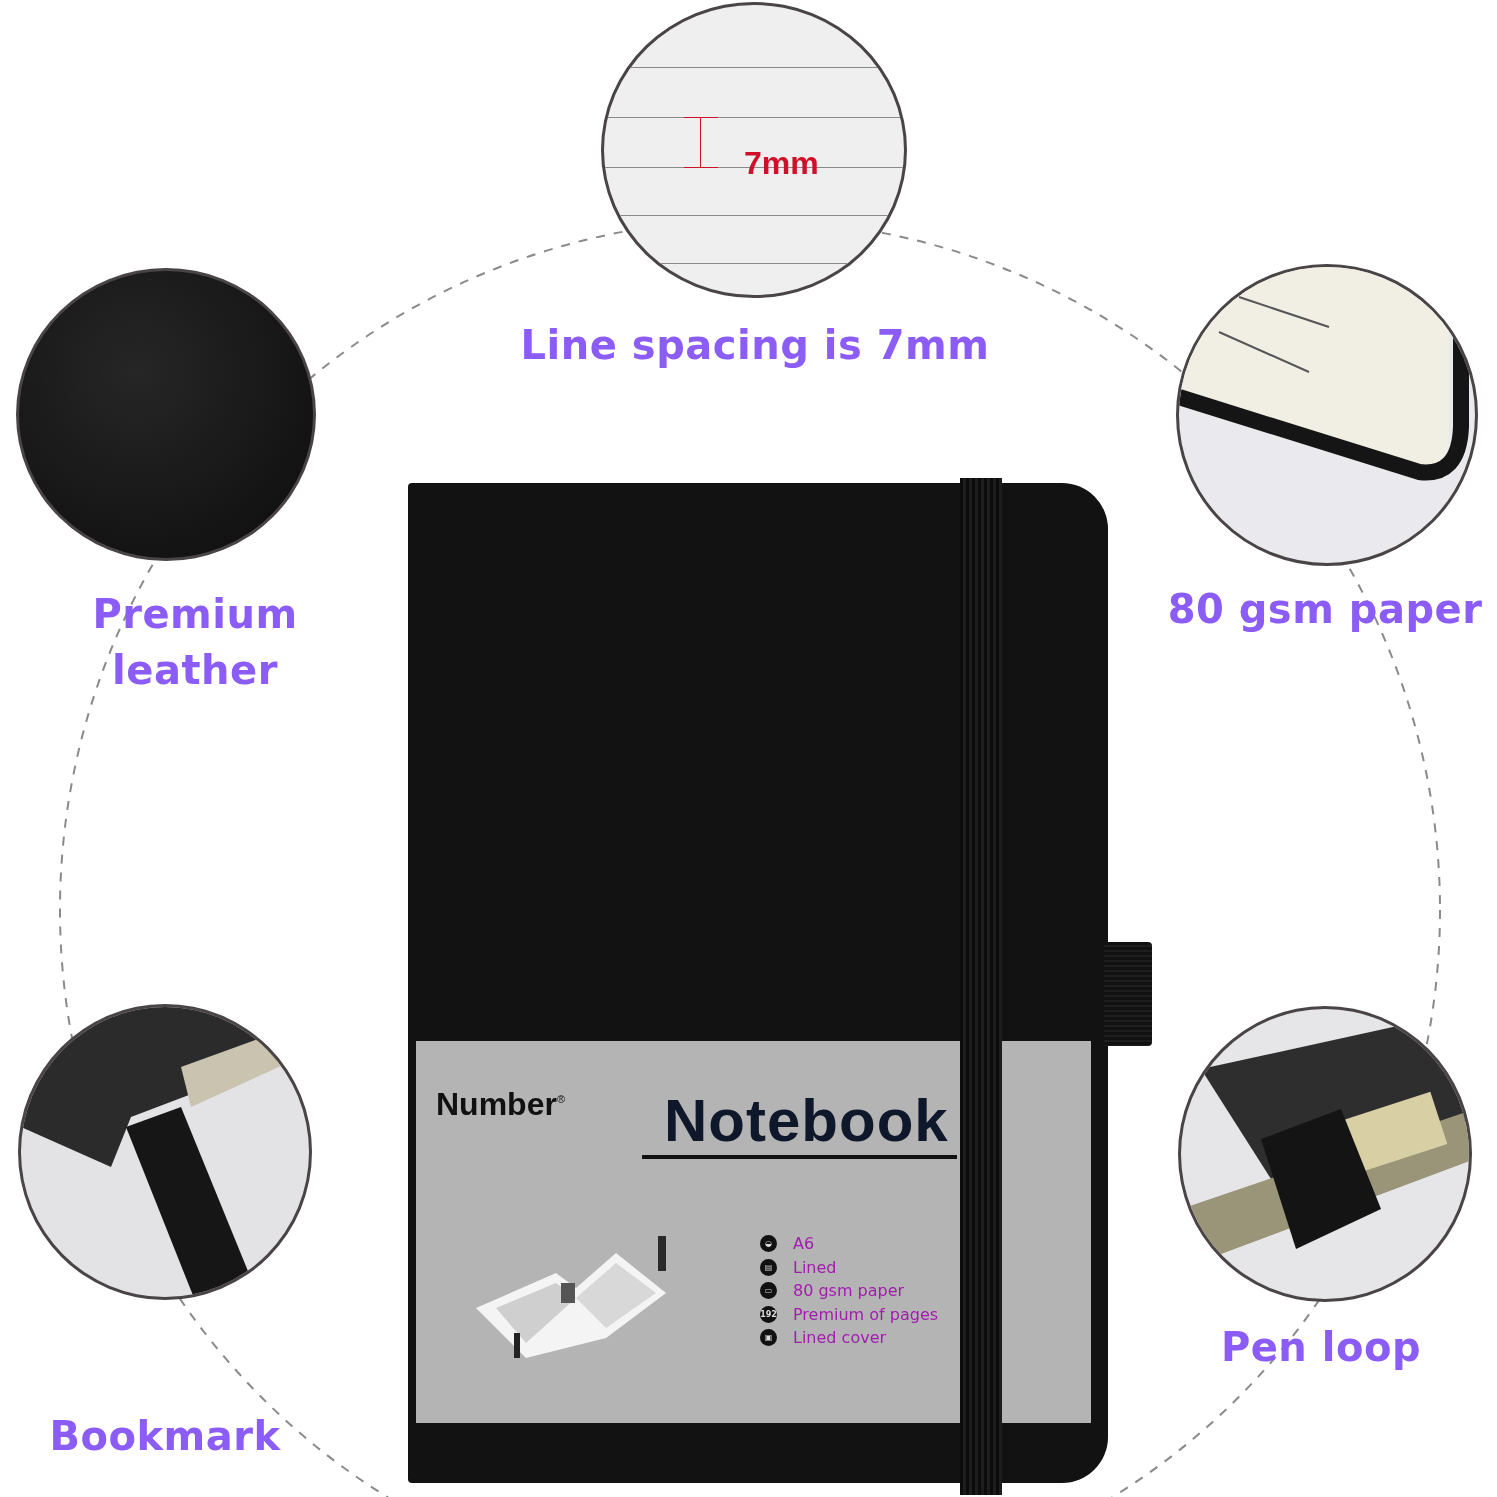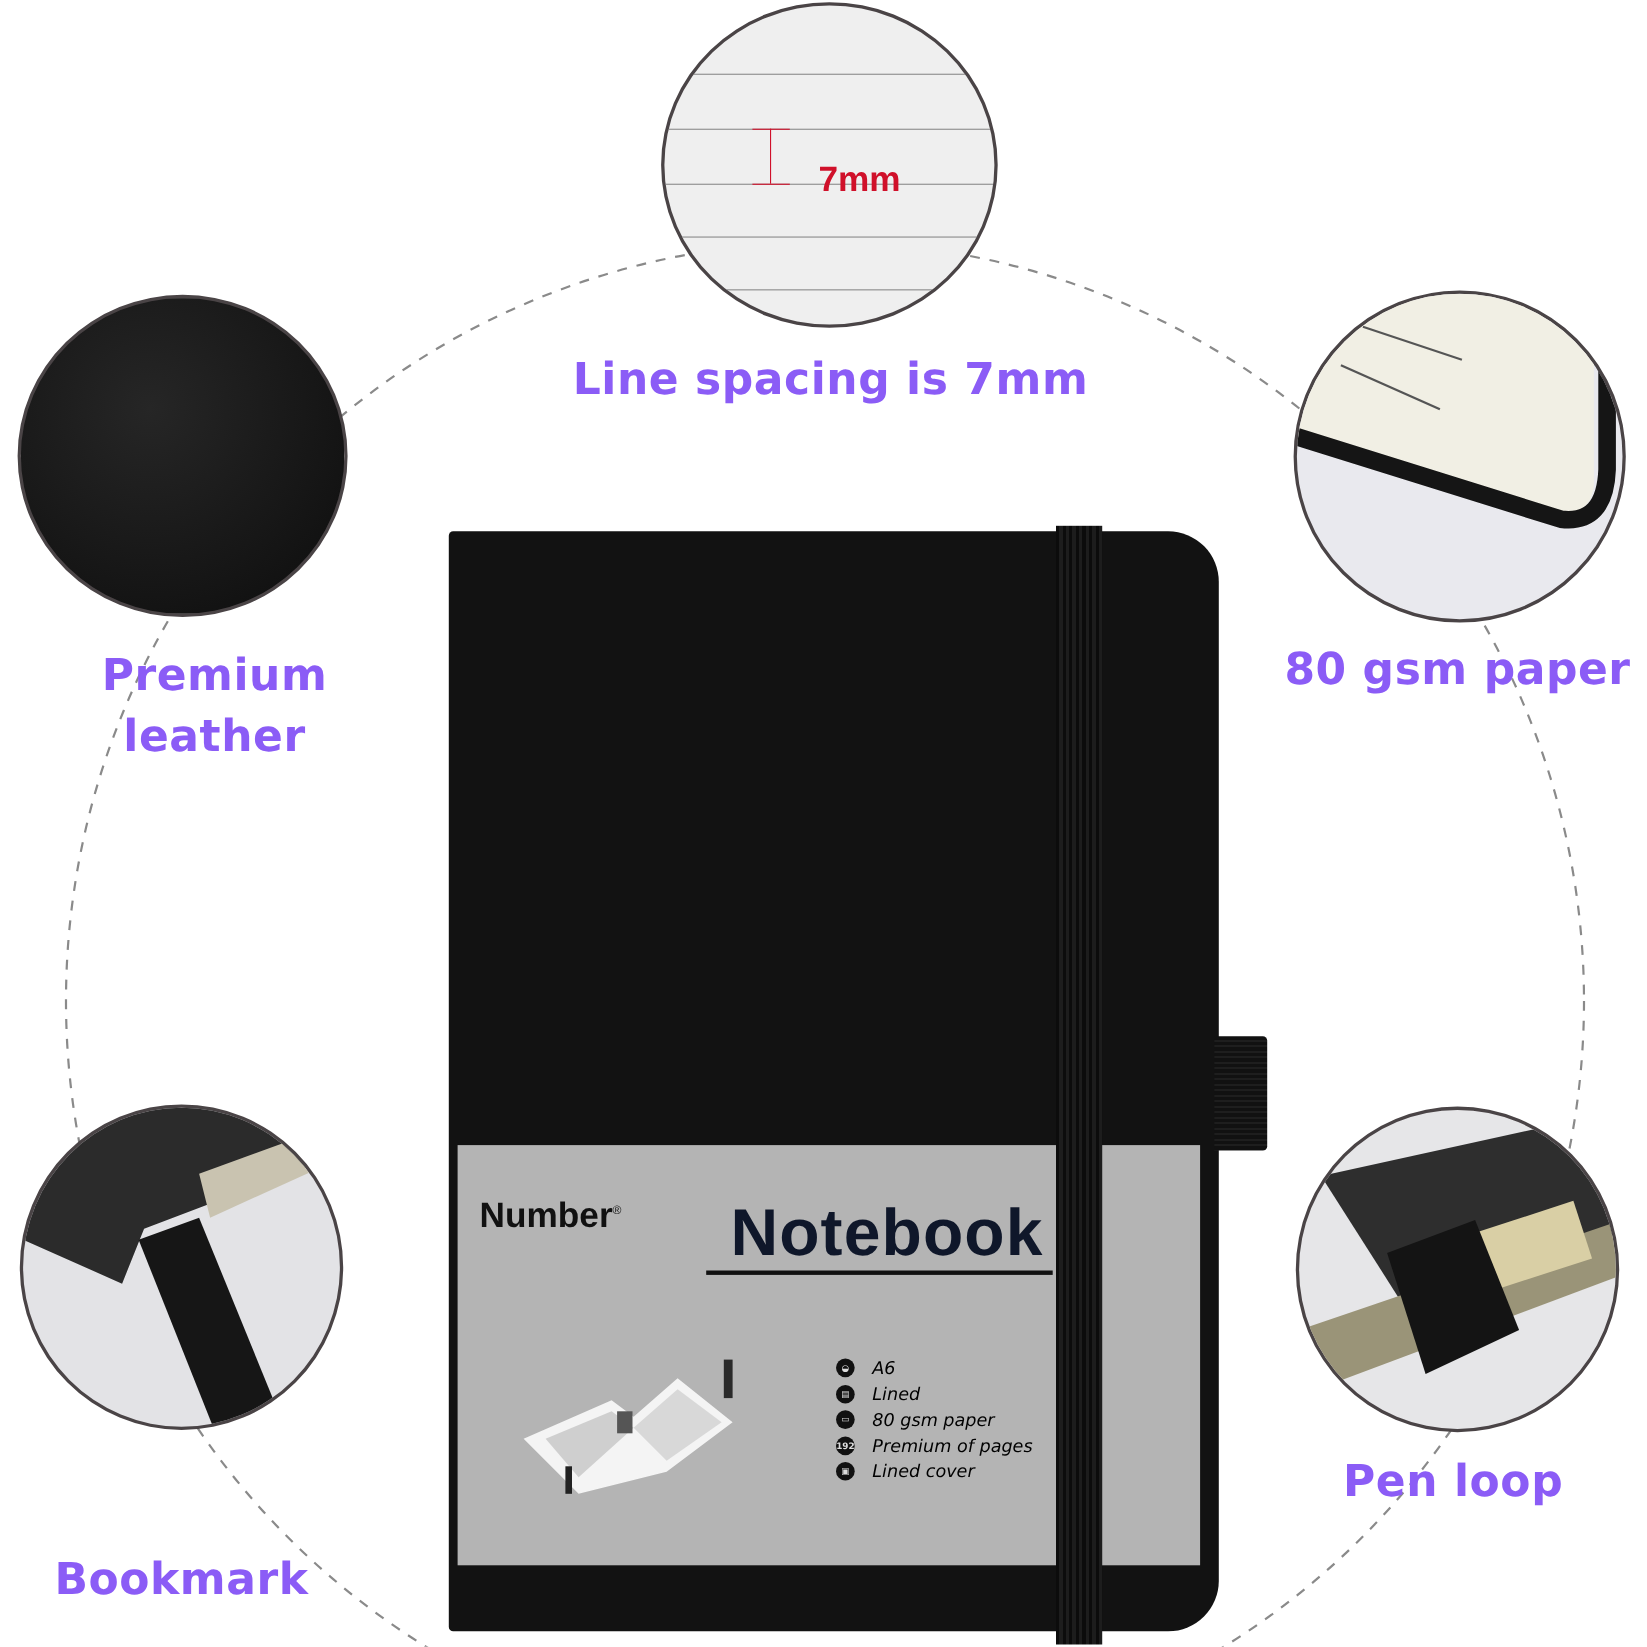--- a/index.html
+++ b/index.html
@@ -26,21 +26,21 @@
   .nb-band{position:absolute;left:416px;top:1041px;width:675px;height:382px;background:#b4b4b4;}
   .nb-strap{position:absolute;left:960px;top:478px;width:42px;height:1017px;background:repeating-linear-gradient(90deg,#0c0c0c 0 3px,#1d1d1d 3px 6px);}
   .pen-tab{position:absolute;left:1104px;top:942px;width:48px;height:104px;background:repeating-linear-gradient(180deg,#111 0 3px,#1e1e1e 3px 5px);border-radius:0 4px 4px 0;}
   .brand{position:absolute;left:436px;top:1086px;font-family:"Liberation Sans",sans-serif;font-weight:bold;font-size:32px;color:#111;}
   .brand sup{font-size:11px;font-weight:normal;}
   .nb-title{position:absolute;left:640px;top:1086px;font-family:"Liberation Sans",sans-serif;font-weight:bold;font-size:60px;color:#0f172a;letter-spacing:1px;margin-left:24px;}
   .nb-rule{position:absolute;left:642px;top:1155px;width:315px;height:4px;background:#111;}
   .specs{position:absolute;left:760px;top:1232px;}
   .spec{display:flex;align-items:center;height:23.5px;}
   .spec-icon{width:17px;height:17px;border-radius:50%;background:#111;color:#ddd;font-size:8px;display:flex;align-items:center;justify-content:center;margin-right:16px;font-weight:bold;}
-  .spec-text{font-size:16px;color:#000000;font-family:"DejaVu Sans",sans-serif;font-style:italic;}
+  .spec-text{font-size:16px;color:#a21caf;font-family:"DejaVu Sans",sans-serif;}
 </style>
 </head>
 <body>
 
 <svg class="dash-ring" viewBox="0 0 1660 1660">
   <circle cx="830" cy="830" r="690" fill="none" stroke="#8a8a8a" stroke-width="2" stroke-dasharray="9 9"></circle>
 </svg>
 
 <div class="feature-circle c-top">
   <div class="line" style="top:62px"></div>

